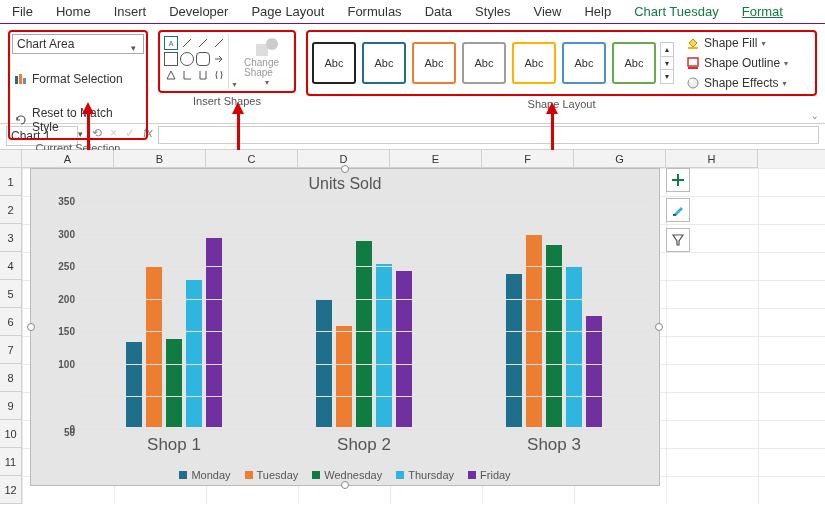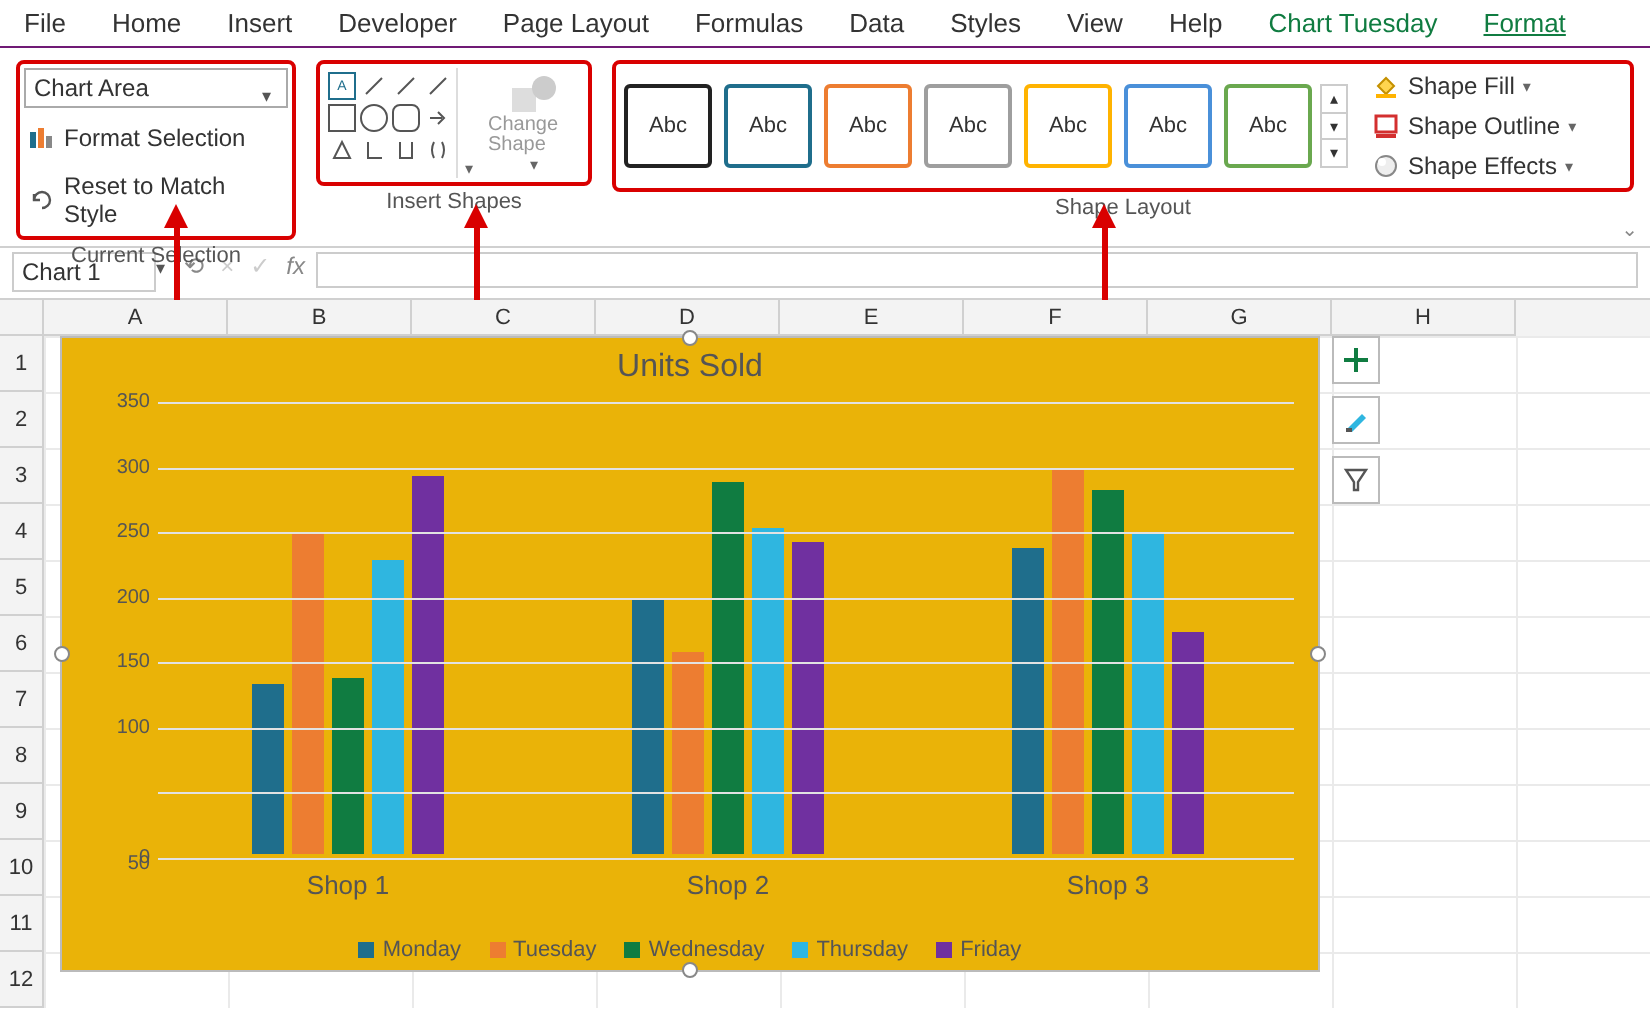--- a/index.html
+++ b/index.html
@@ -10,21 +10,21 @@
   .menubar span { cursor: pointer; }
   .menubar .active-green { color: #107c41; }
   
   
   .ribbon { display: flex; padding: 4px 6px 0 6px; position: relative; border-bottom: 1px solid #d0d0d0; height: 100px; }
   .ribbon-group { display: flex; flex-direction: column; align-items: center; padding: 2px 2px 0 2px; position: relative; }
   .group-border { border: 2px solid #d90000; border-radius: 4px; padding: 2px; }
   .group-label { font-size: 11px; color: #555; margin-top: 2px; text-align: center; }
   
   
-  .g1-content { display: flex; flex-direction: column; gap: 6px; width: 140px; }
+  .g1-content { display: flex; flex-direction: column; gap: 16px; width: 140px; }
   .select-box { border: 1px solid #aaa; padding: 2px 4px; display: flex; justify-content: space-between; align-items: center; background: #fff; font-size: 12px; }
   .link-btn { display: flex; align-items: center; gap: 4px; padding: 2px 2px; font-size: 12px; cursor: pointer; }
   .icon-sm { width: 14px; height: 14px; display: inline-flex; align-items: center; justify-content: center; }
   
   
   .g2-content { display: flex; gap: 2px; }
   .shape-gallery { display: grid; grid-template-columns: repeat(4, 14px); grid-template-rows: repeat(3, 14px); gap: 2px; padding: 2px; }
   .shape-gallery span { width: 14px; height: 14px; border: 1px solid #555; display: flex; align-items: center; justify-content: center; font-size: 9px; }
   .gallery-more { width: 12px; display: flex; flex-direction: column; justify-content: flex-end; align-items: center; border-left: 1px solid #ddd; }
   .big-btn { display: flex; flex-direction: column; align-items: center; justify-content: center; width: 50px; font-size: 10px; color: #999; padding: 2px; }
@@ -53,30 +53,30 @@
   
   .grid-area { position: relative; height: 354px; }
   .col-headers { display: flex; position: absolute; top: 0; left: 0; right: 0; height: 18px; background: #f3f3f3; font-size: 11px; }
   .col-h { border-right: 1px solid #d0d0d0; border-bottom: 1px solid #d0d0d0; text-align: center; line-height: 18px; }
   .row-headers { position: absolute; top: 18px; left: 0; width: 22px; background: #f3f3f3; font-size: 11px; }
   .row-h { height: 28px; border-bottom: 1px solid #d0d0d0; border-right: 1px solid #d0d0d0; text-align: center; line-height: 28px; }
   .cells { position: absolute; top: 18px; left: 22px; right: 0; bottom: 0; }
   .cells::before { content: ""; position: absolute; inset: 0; background-image: linear-gradient(#eaeaea 1px, transparent 1px), linear-gradient(90deg, #eaeaea 1px, transparent 1px); background-size: 92px 28px; }
   
   
-  .chart-obj { position: absolute; top: 18px; left: 30px; width: 630px; height: 318px; background: #eab308; border: 1px solid #bbb; }
+  .chart-obj { position: absolute; top: 18px; left: 30px; width: 630px; height: 318px; background: #e5e5e5; border: 1px solid #bbb; }
   .chart-handles .h { position: absolute; width: 8px; height: 8px; border: 1px solid #888; background: #fff; border-radius: 50%; }
   .chart-title { text-align: center; font-size: 16px; color: #555; padding-top: 6px; }
   .plot { position: absolute; top: 32px; left: 48px; right: 12px; bottom: 58px; }
   .yaxis { position: absolute; left: -38px; top: 0; bottom: 0; width: 34px; }
-  .ytick { position: absolute; right: 0; font-size: 10px; color: #555; transform: translateY(-50%); }
+  .ytick { position: absolute; right: 0; font-size: 10px; color: #555; transform: translateY(-50%); font-weight: bold; }
   .grid-line { position: absolute; left: 0; right: 0; height: 1px; background: #e2e2e2; }
   .bars { position: absolute; inset: 0; }
   .bar { position: absolute; bottom: 0; width: 16px; }
-  .xlabel { position: absolute; font-size: 13px; color: #555; transform: translateX(-50%); }
+  .xlabel { position: absolute; font-size: 17px; color: #555; transform: translateX(-50%); }
   .legend { position: absolute; bottom: 4px; left: 0; right: 0; display: flex; justify-content: center; gap: 14px; font-size: 11px; color: #555; }
   .legend span { display: flex; align-items: center; gap: 4px; }
   .legend .sq { width: 8px; height: 8px; display: inline-block; }
   
   
   .chart-btns { position: absolute; top: 18px; left: 666px; display: flex; flex-direction: column; gap: 6px; }
   .cbtn { width: 24px; height: 24px; border: 1px solid #bbb; background: #fff; display: flex; align-items: center; justify-content: center; cursor: pointer; }
   
   
   .dd { font-size: 8px; color: #666; }

